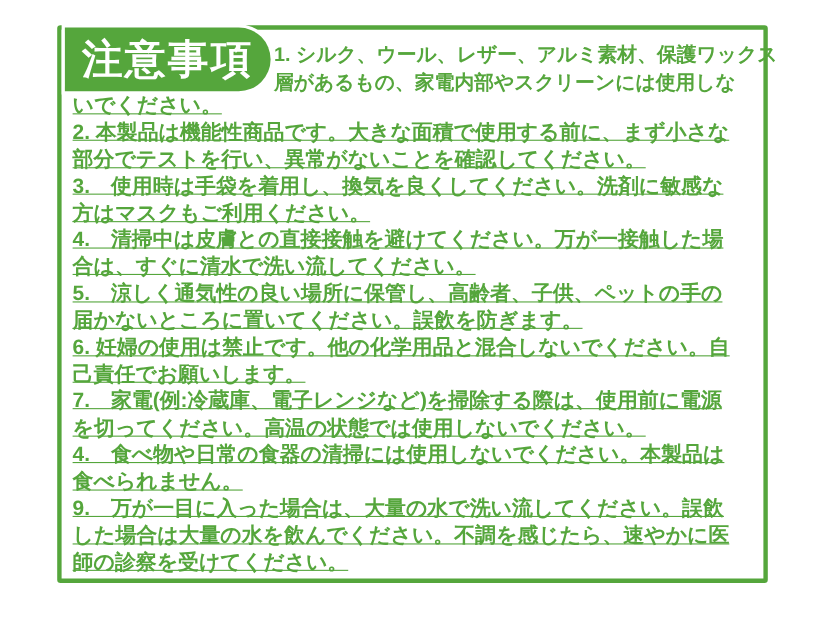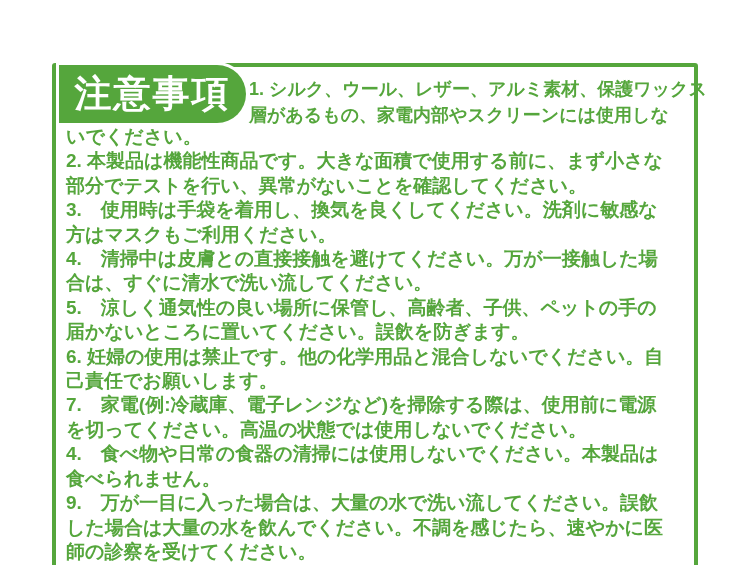--- a/index.html
+++ b/index.html
@@ -3,21 +3,21 @@
 <meta charset="utf-8">
 <style>
   html,body{margin:0;padding:0;}
   body{
     width:750px;height:565px;
     background:#ffffff;
     font-family:"Liberation Sans", sans-serif;
     position:relative;
     overflow:hidden;
   }
-  .page{position:absolute;inset:0;margin-top:40px;}
+  .page{position:absolute;inset:0;}
   
   .frame{
     position:absolute;
     left:52px;top:23px;
     width:646px;height:507px;
     box-sizing:border-box;
     border:4px solid var(--green);
     border-radius:3px;
     background:transparent;
   }
@@ -57,21 +57,21 @@
   .body-text{
     position:absolute;
     left:66px;top:85px;
     width:608px;
     color:var(--green);
     font-size:19px;
     line-height:24.4px;
     font-weight:600;
     z-index:1;
   }
-  .body-text p{margin:0;padding:0;}
+  .body-text p{margin:0;padding:0;text-decoration:underline;}
 </style>
 </head>
 <body style="background: rgb(255, 255, 255);">
 
 <div class="page">
 
   <div class="frame"></div>
 
   <div class="badge">
     <span>注意事項</span>

